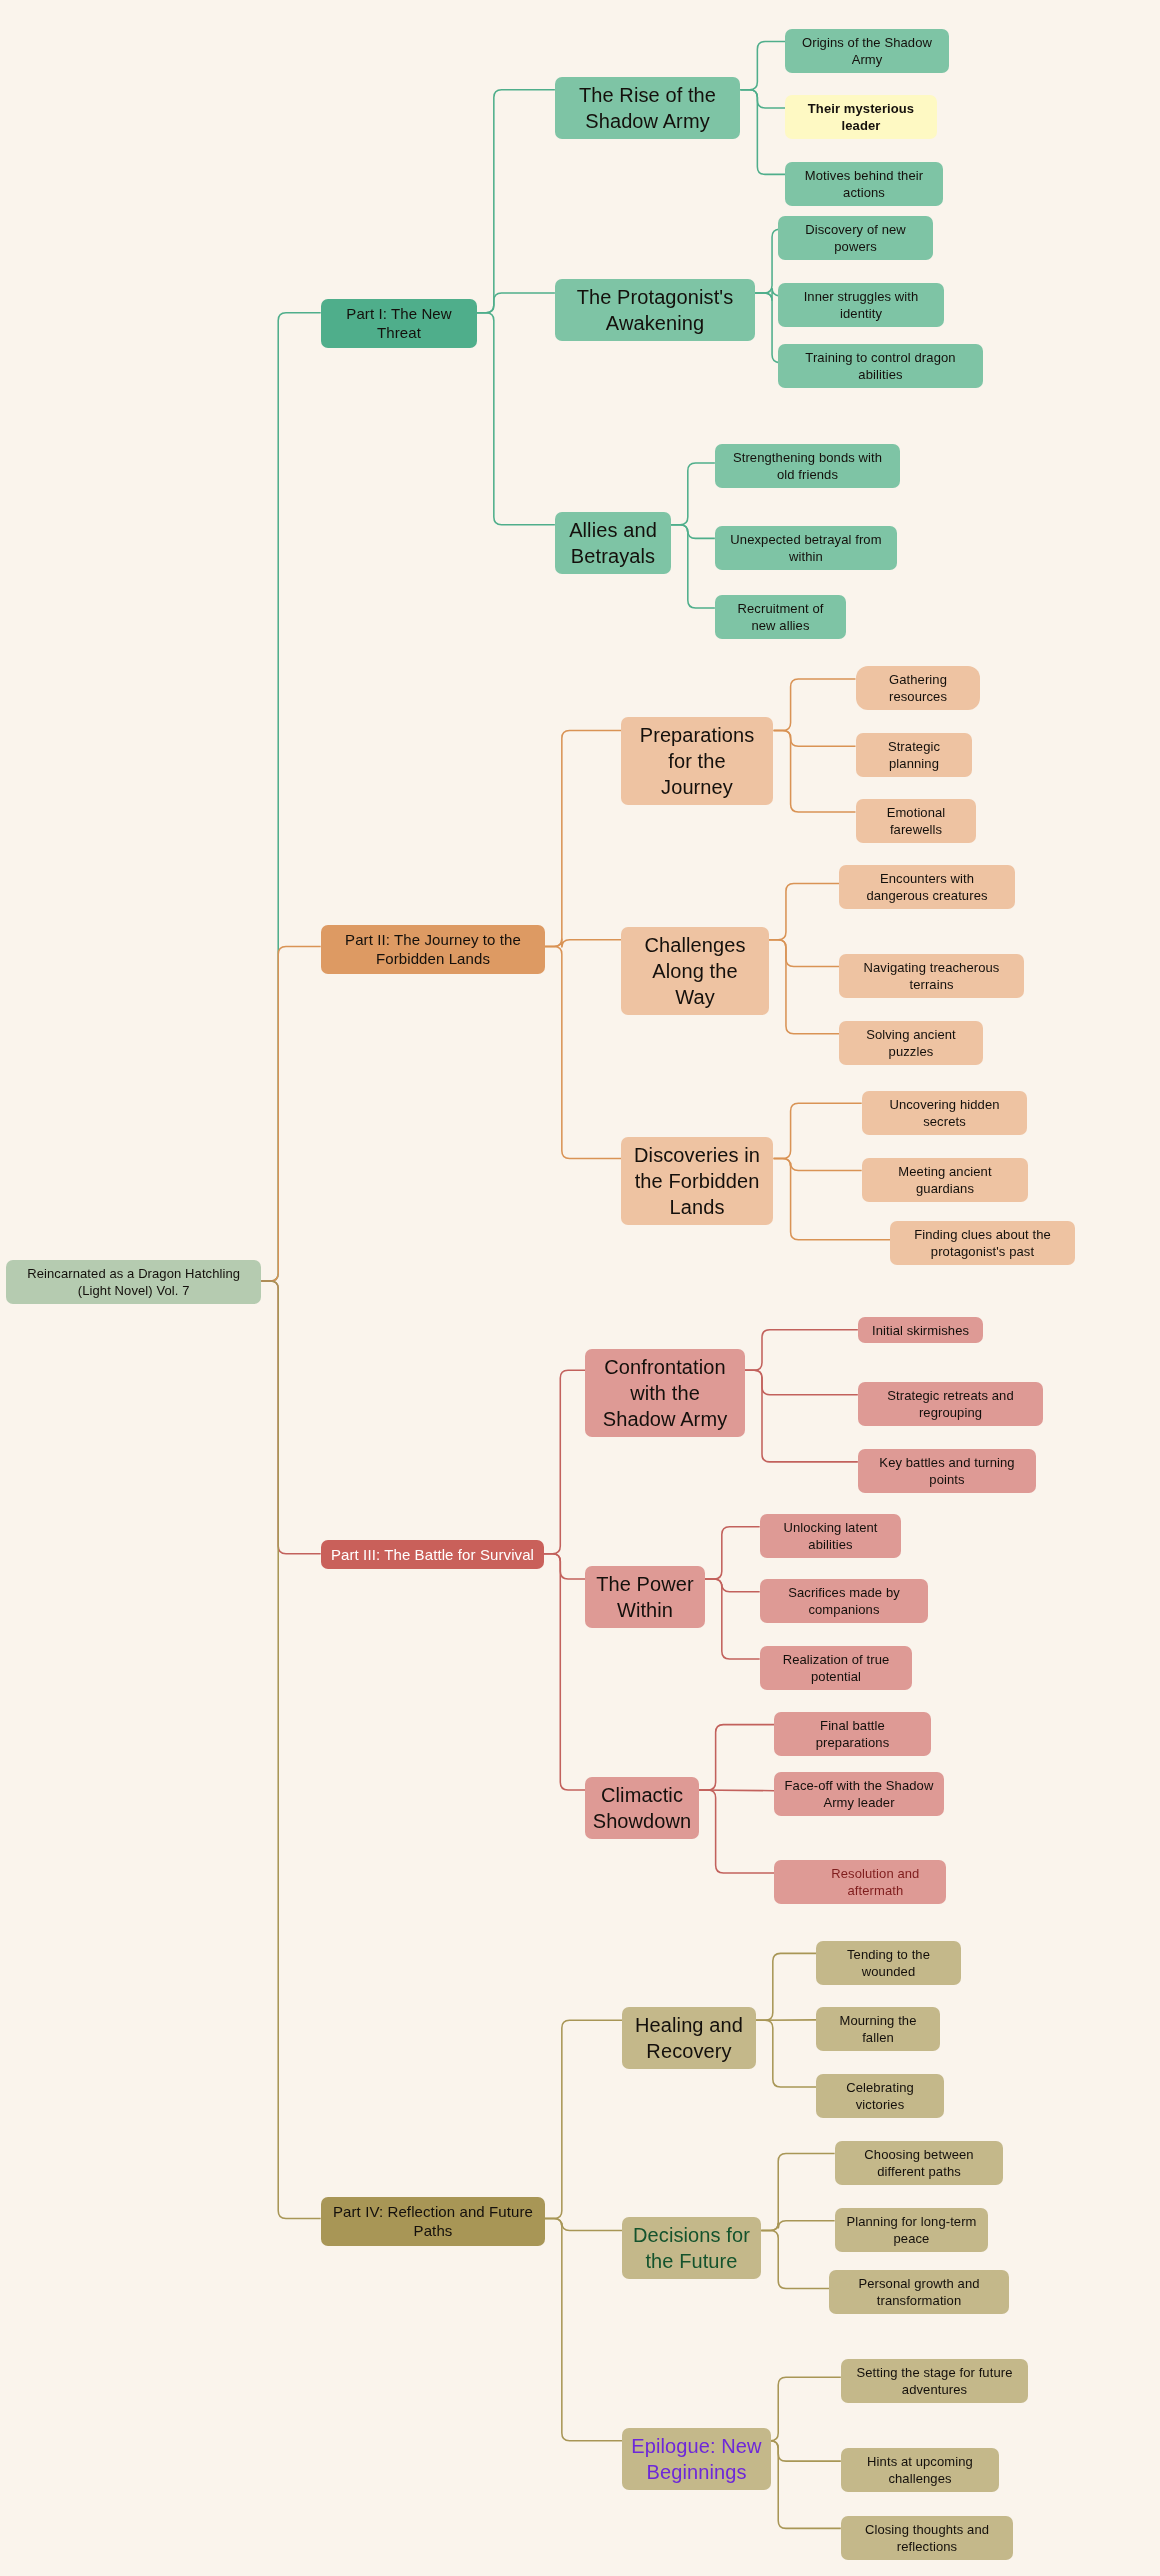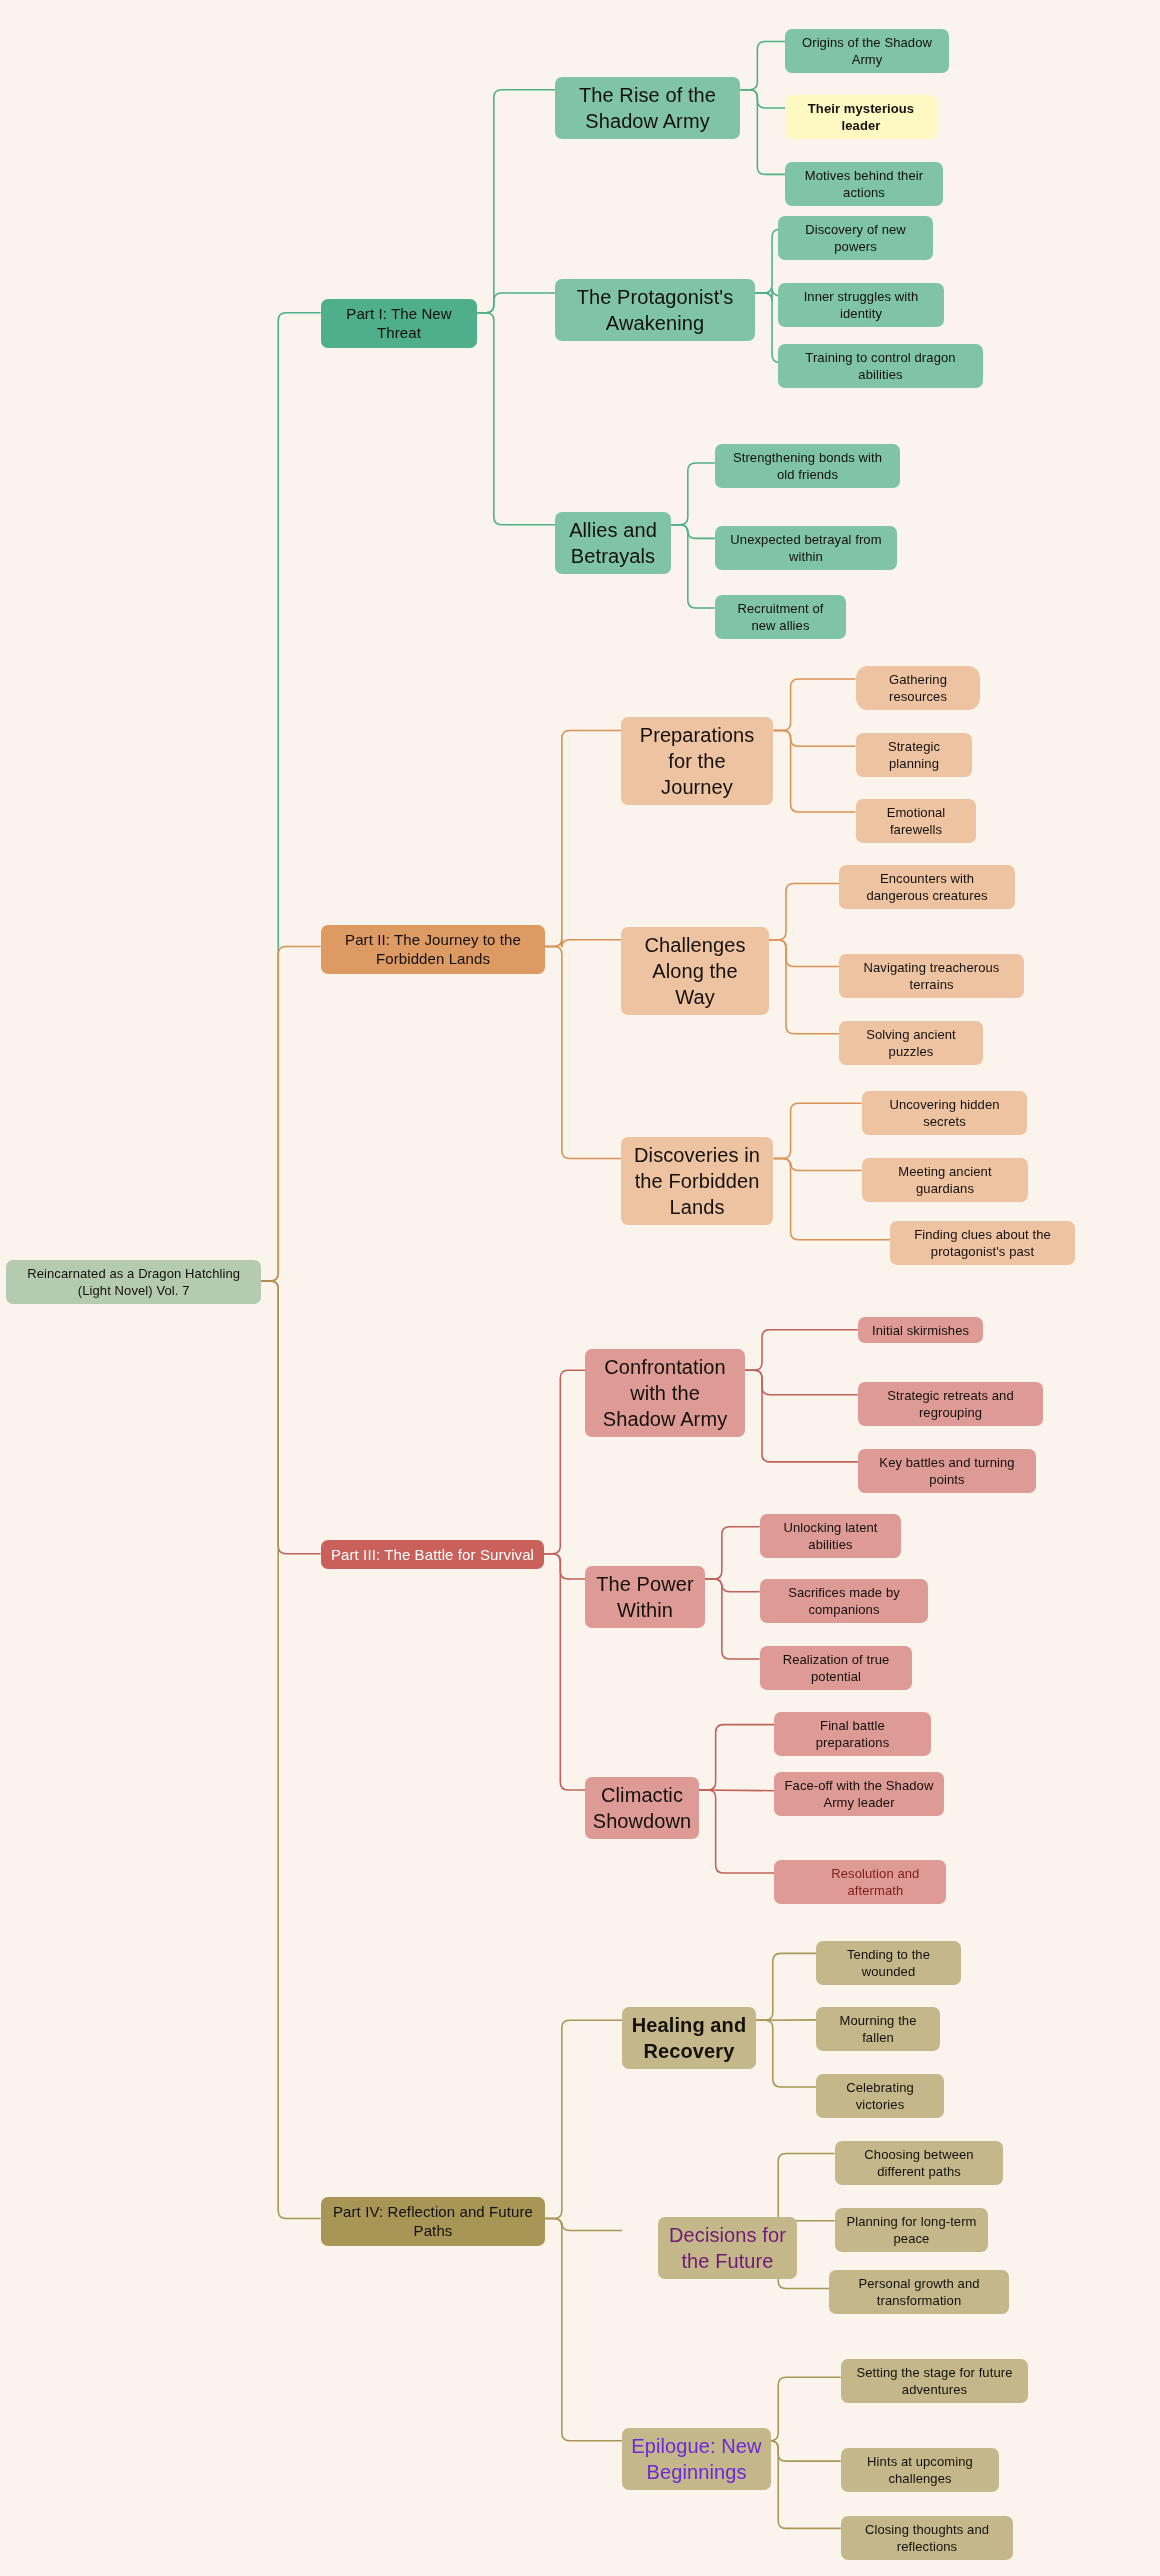--- a/index.html
+++ b/index.html
@@ -133,25 +133,25 @@
       <div class="node lvl3" style="left: 858px; top: 1449px; width: 178px; min-height: 25.5px; background: rgb(222, 154, 149); color: rgb(20, 16, 12);"><span>Key battles and turning points</span></div>
       <div class="node lvl2" style="left: 585px; top: 1566px; width: 120px; min-height: 26px; background: rgb(222, 154, 149); color: rgb(20, 16, 12);"><span>The Power Within</span></div>
       <div class="node lvl3" style="left: 760px; top: 1514px; width: 141px; min-height: 25.5px; background: rgb(222, 154, 149); color: rgb(20, 16, 12);"><span>Unlocking latent abilities</span></div>
       <div class="node lvl3" style="left: 760px; top: 1579px; width: 168px; min-height: 25.5px; background: rgb(222, 154, 149); color: rgb(20, 16, 12);"><span>Sacrifices made by companions</span></div>
       <div class="node lvl3" style="left: 760px; top: 1646px; width: 152px; min-height: 25.5px; background: rgb(222, 154, 149); color: rgb(20, 16, 12);"><span>Realization of true potential</span></div>
       <div class="node lvl2" style="left: 585px; top: 1777px; width: 114px; min-height: 26px; background: rgb(222, 154, 149); color: rgb(20, 16, 12);"><span>Climactic Showdown</span></div>
       <div class="node lvl3" style="left: 774px; top: 1712px; width: 157px; min-height: 25.5px; background: rgb(222, 154, 149); color: rgb(20, 16, 12);"><span>Final battle preparations</span></div>
       <div class="node lvl3" style="left: 774px; top: 1772px; width: 170px; min-height: 37px; background: rgb(222, 154, 149); color: rgb(20, 16, 12);"><span>Face-off with the Shadow Army leader</span></div>
       <div class="node lvl3" style="left: 774px; top: 1860px; width: 172px; min-height: 25.5px; background: rgb(222, 154, 149); color: #7f1d1d; padding-left: 40px;"><span>Resolution and aftermath</span></div>
       <div class="node lvl1" style="left: 321px; top: 2197px; width: 224px; min-height: 43px; background: rgb(168, 150, 86); color: rgb(20, 16, 12);"><span>Part IV: Reflection and Future Paths</span></div>
-      <div class="node lvl2" style="left: 622px; top: 2007px; width: 134px; min-height: 26px; background: rgb(196, 184, 138); color: rgb(20, 16, 12); font-weight: bold;"><span>Healing and Recovery</span></div>
+      <div class="node lvl2" style="left: 622px; top: 2007px; width: 134px; min-height: 26px; background: rgb(196, 184, 138); color: rgb(20, 16, 12);"><span>Healing and Recovery</span></div>
       <div class="node lvl3" style="left: 816px; top: 1941px; width: 145px; min-height: 25.5px; background: rgb(196, 184, 138); color: rgb(20, 16, 12);"><span>Tending to the wounded</span></div>
       <div class="node lvl3" style="left: 816px; top: 2007px; width: 124px; min-height: 25.5px; background: rgb(196, 184, 138); color: rgb(20, 16, 12);"><span>Mourning the fallen</span></div>
       <div class="node lvl3" style="left: 816px; top: 2074px; width: 128px; min-height: 25.5px; background: rgb(196, 184, 138); color: rgb(20, 16, 12);"><span>Celebrating victories</span></div>
-      <div class="node lvl2" style="left: 622px; top: 2217px; width: 139px; min-height: 26px; background: rgb(196, 184, 138); color: #701a75; margin-left: 36px;"><span>Decisions for the Future</span></div>
+      <div class="node lvl2" style="left: 622px; top: 2217px; width: 139px; min-height: 26px; background: rgb(196, 184, 138); color: #14532d;"><span>Decisions for the Future</span></div>
       <div class="node lvl3" style="left: 835px; top: 2141px; width: 168px; min-height: 25.5px; background: rgb(196, 184, 138); color: rgb(20, 16, 12);"><span>Choosing between different paths</span></div>
       <div class="node lvl3" style="left: 835px; top: 2208px; width: 153px; min-height: 25.5px; background: rgb(196, 184, 138); color: rgb(20, 16, 12);"><span>Planning for long-term peace</span></div>
       <div class="node lvl3" style="left: 829px; top: 2270px; width: 180px; min-height: 37px; background: rgb(196, 184, 138); color: rgb(20, 16, 12);"><span>Personal growth and transformation</span></div>
       <div class="node lvl2" style="left: 622px; top: 2428px; width: 149px; min-height: 26px; background: rgb(196, 184, 138); color: #6d28d9;"><span>Epilogue: New Beginnings</span></div>
       <div class="node lvl3" style="left: 841px; top: 2359px; width: 187px; min-height: 37px; background: rgb(196, 184, 138); color: rgb(20, 16, 12);"><span>Setting the stage for future adventures</span></div>
       <div class="node lvl3" style="left: 841px; top: 2448px; width: 158px; min-height: 25.5px; background: rgb(196, 184, 138); color: rgb(20, 16, 12);"><span>Hints at upcoming challenges</span></div>
       <div class="node lvl3" style="left: 841px; top: 2516px; width: 172px; min-height: 25.5px; background: rgb(196, 184, 138); color: rgb(20, 16, 12);"><span>Closing thoughts and reflections</span></div>
     </div>
 </div>
 

